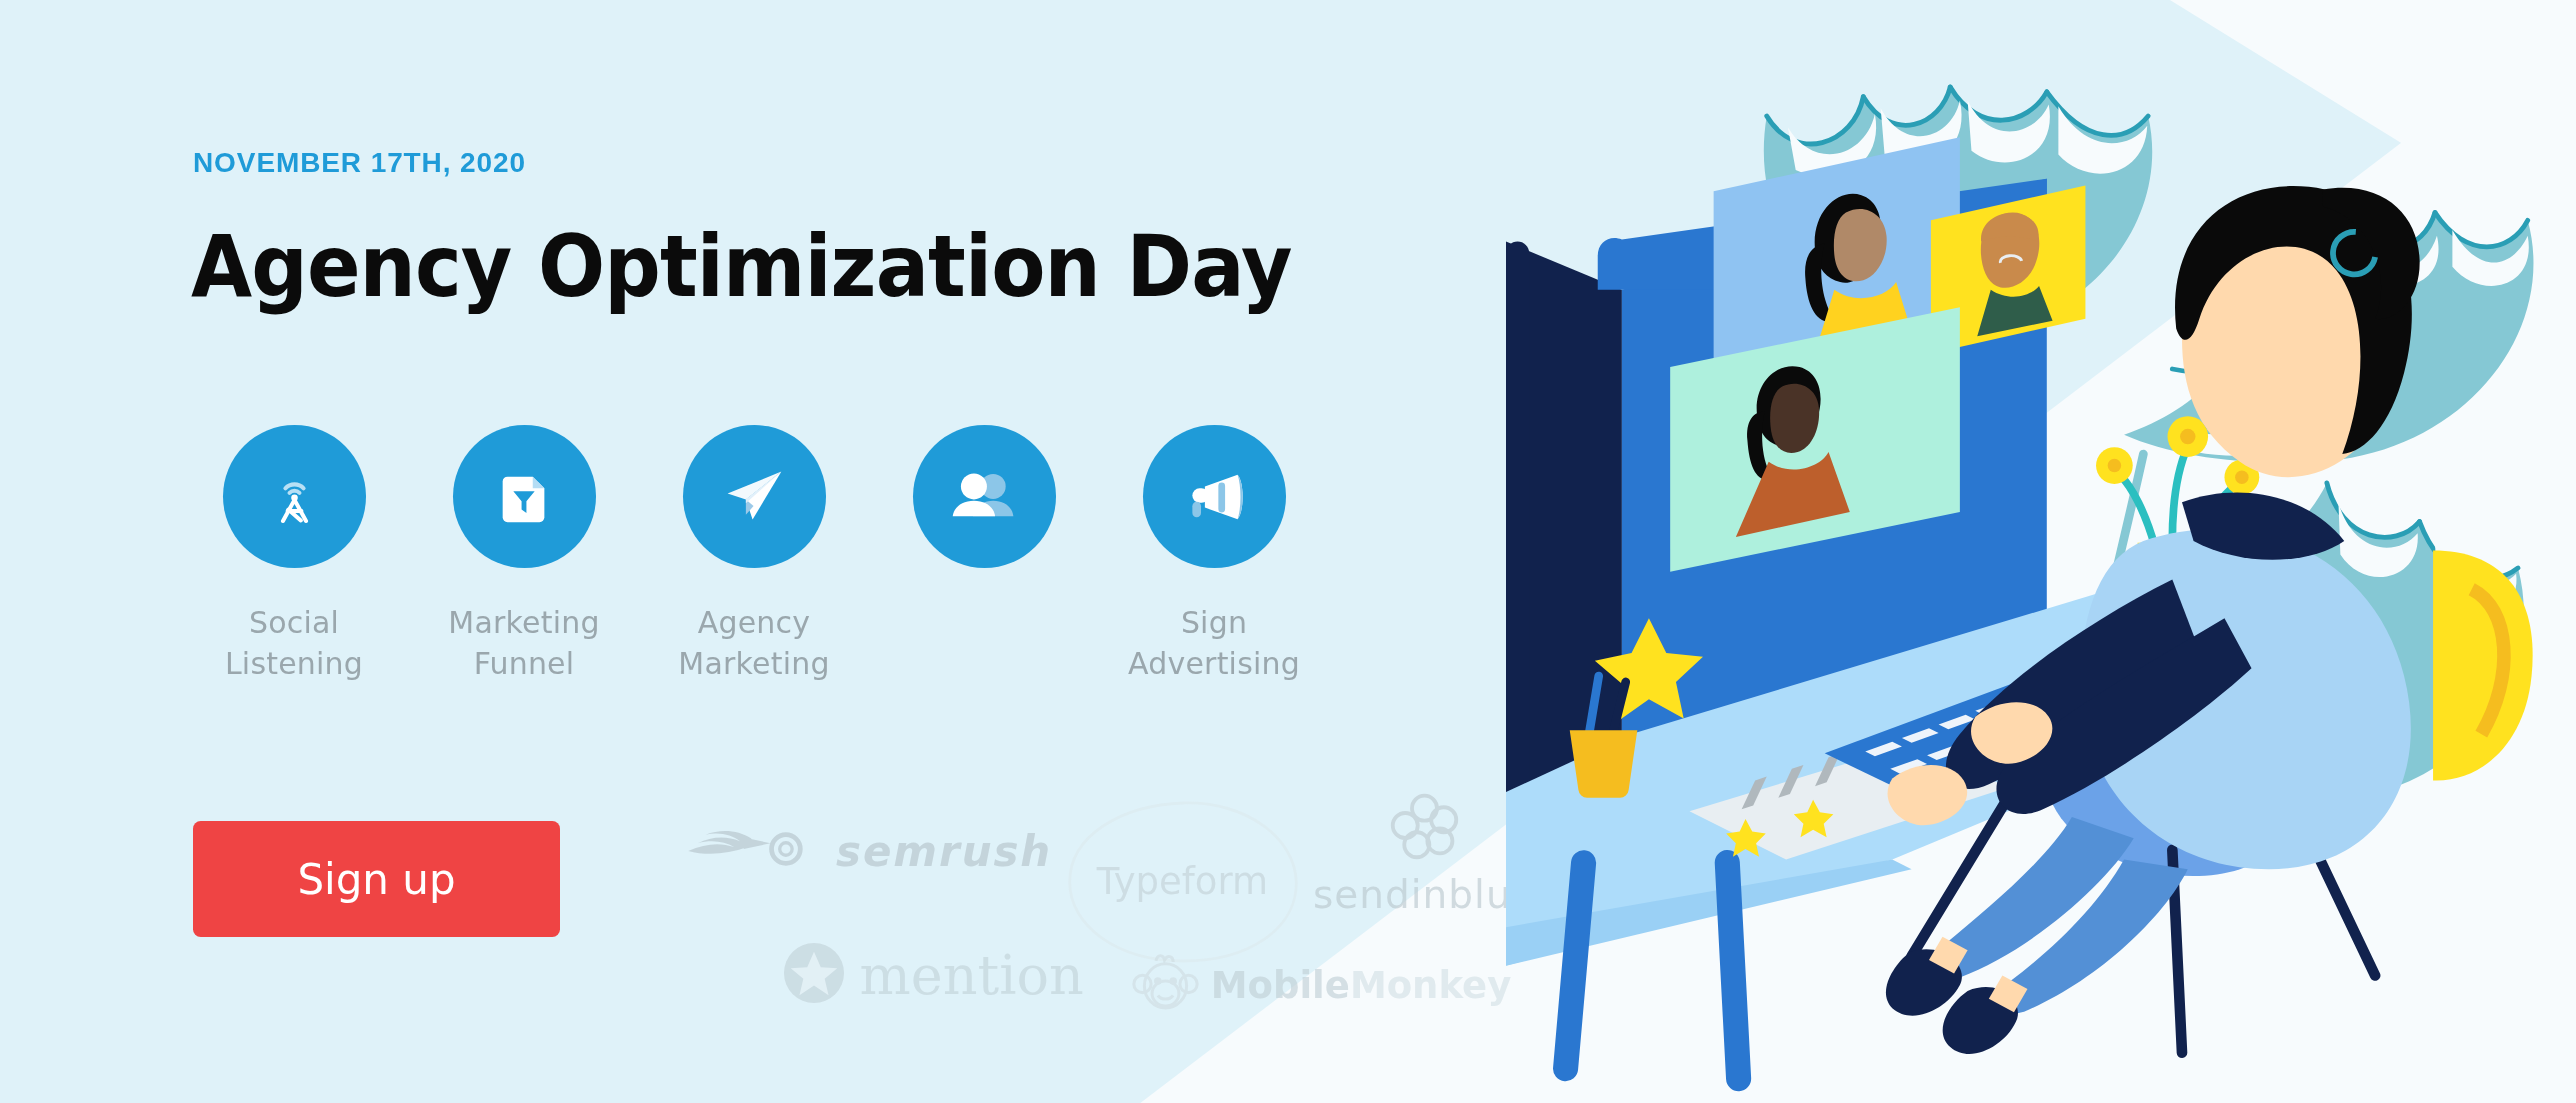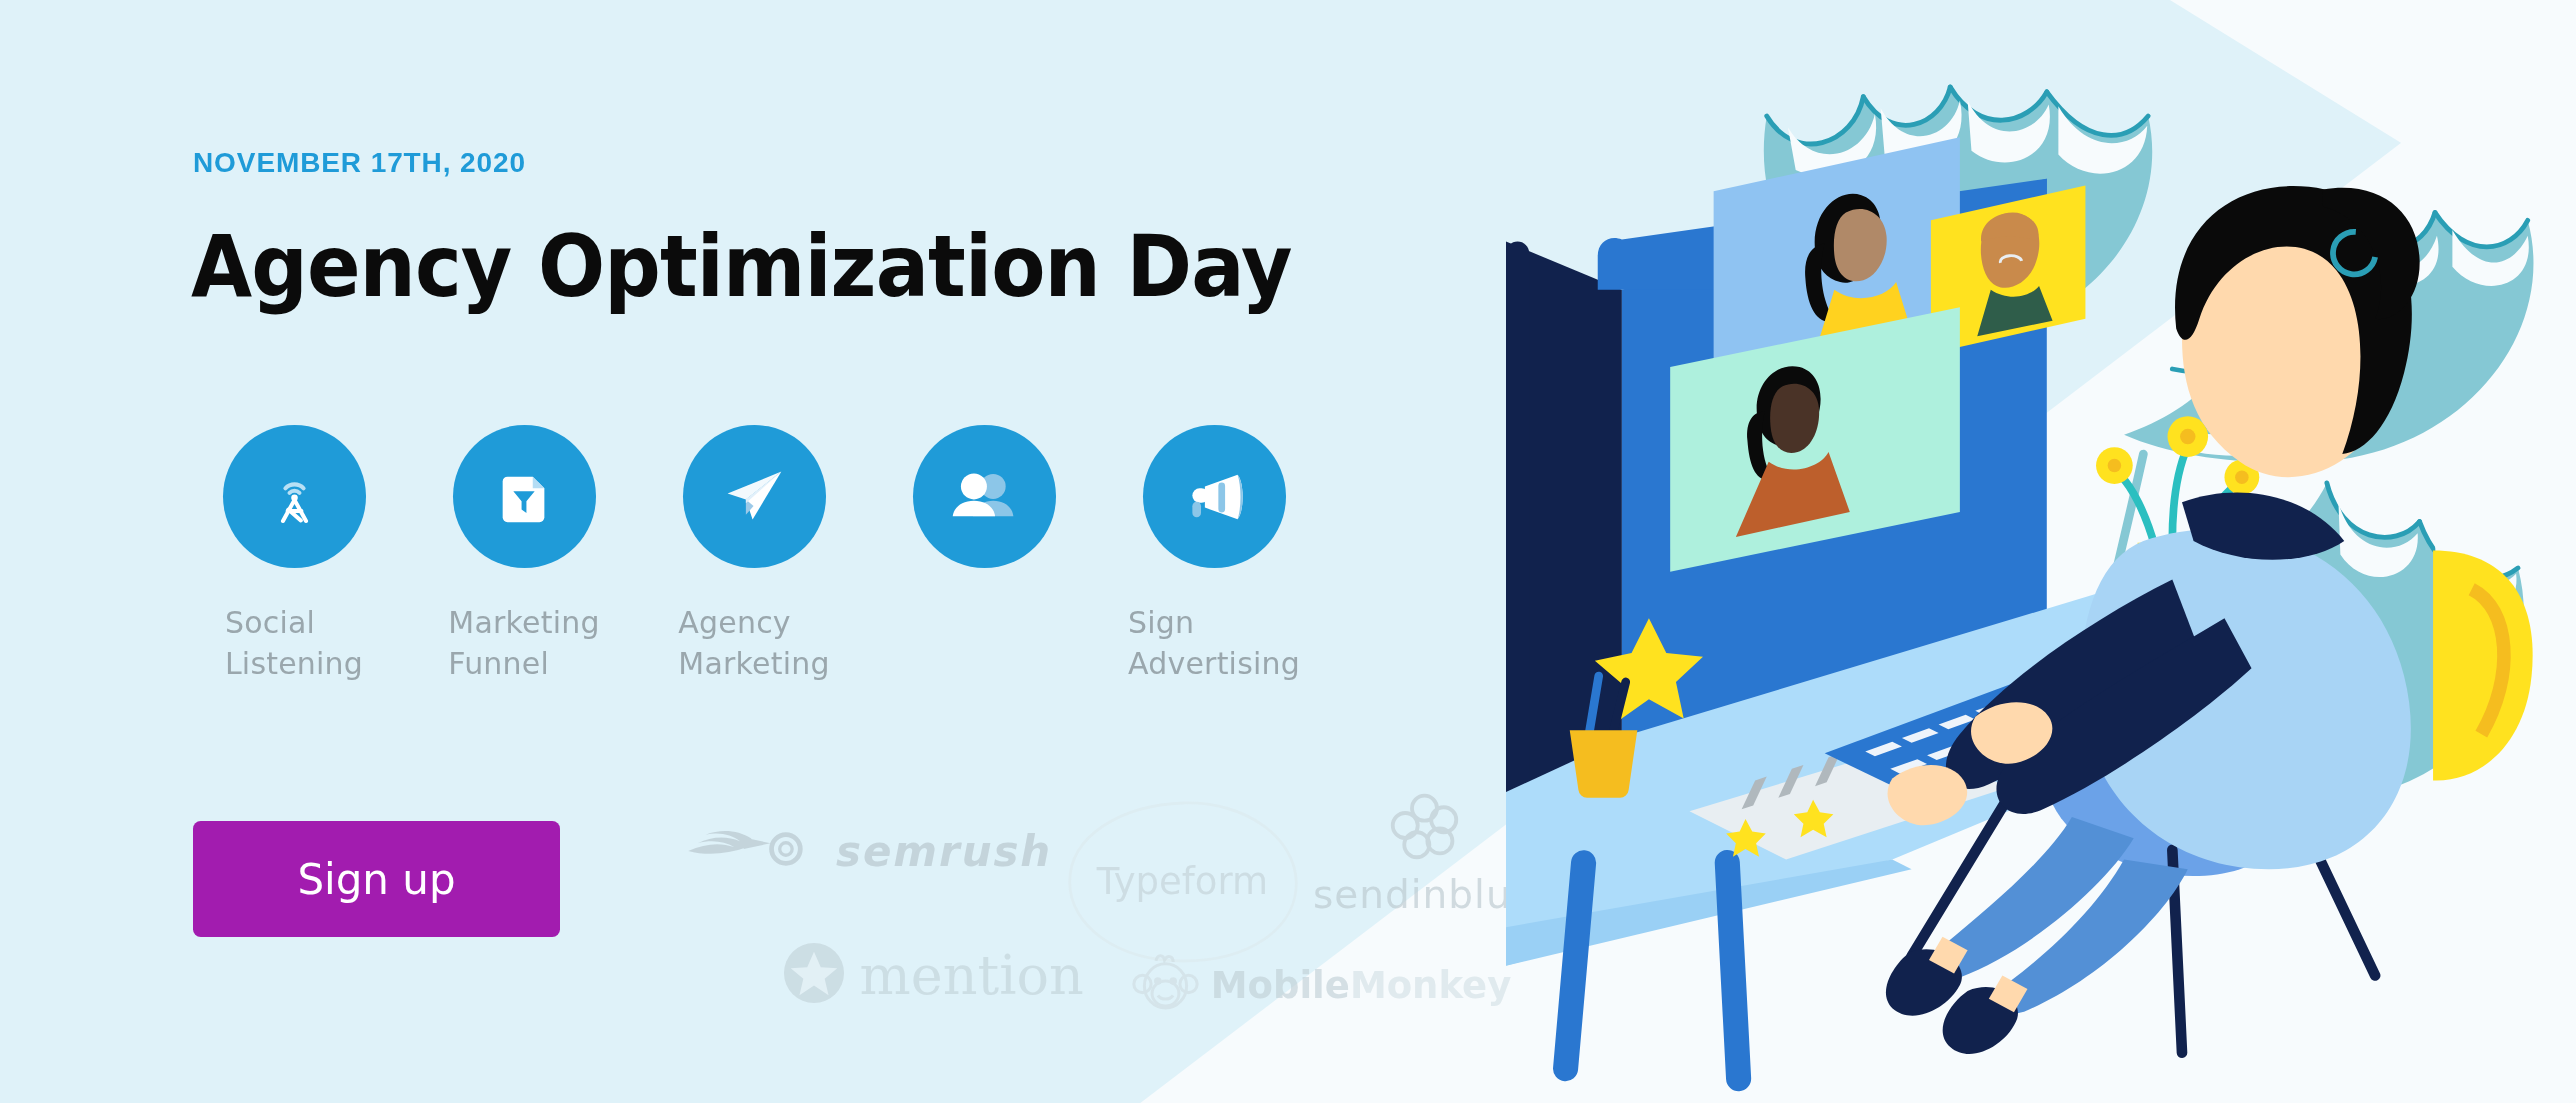--- a/index.html
+++ b/index.html
@@ -50,30 +50,30 @@
   .fcircle{
     width:143px;height:143px;border-radius:50%;
     background:#1f9bd8;
     display:flex;align-items:center;justify-content:center;
     flex:none;
   }
   .fcircle svg{display:block;}
   .flabel{
     margin-top:35px;
     font-size:30px;line-height:1.36;color:#9aa7ad;
-    text-align:left;letter-spacing:0.2px;
+    text-align:center;letter-spacing:0.2px;
     font-family:"DejaVu Sans", sans-serif;
     white-space:pre-line;
   }
 
   
   .cta{
     position:absolute;left:193px;top:821px;
     width:367px;height:116px;border-radius:7.7px;
-    background:#a21caf;border:none;cursor:pointer;
+    background:#ef4444;border:none;cursor:pointer;
     color:#fff;font-size:42px;
     font-family:"DejaVu Sans", sans-serif;
     display:flex;align-items:center;justify-content:center;
     padding:0;
   }
 
   
   .logos{position:absolute;left:676px;top:787px;width:850px;height:261px;}
   .logo{position:absolute;display:flex;align-items:center;opacity:.62;}
   .logo-text{

